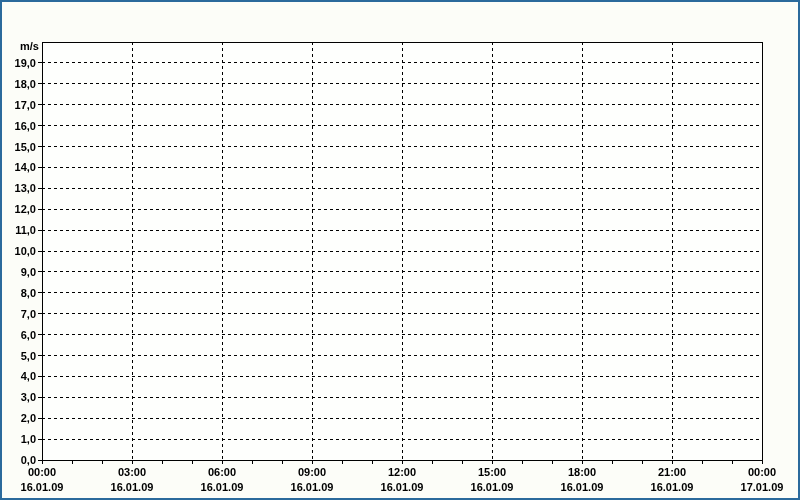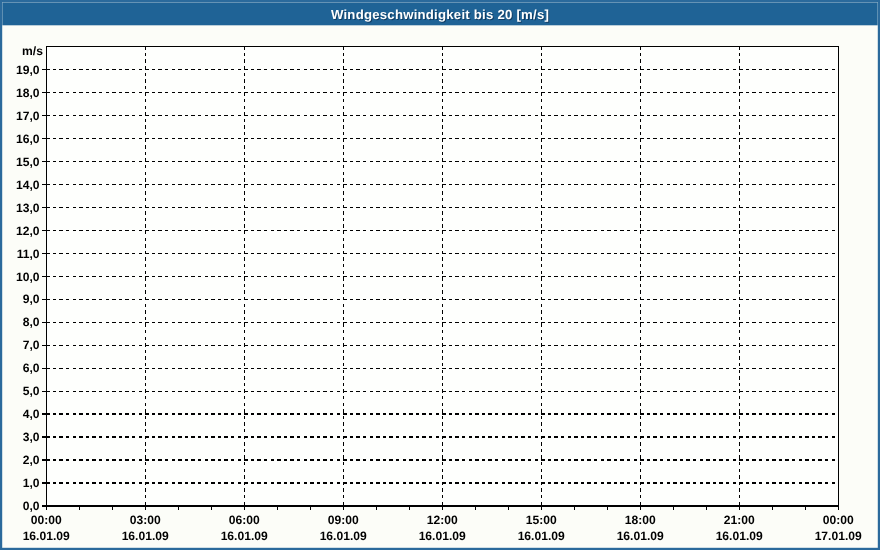--- a/index.html
+++ b/index.html
@@ -27,23 +27,20 @@
   svg{position:absolute; top:0; left:0;}
   svg text{
     font-family:"Liberation Sans", sans-serif;
     font-size:11px; font-weight:bold; fill:var(--label);
   }
 </style>
 </head>
 <body>
 
 <div class="page">
-  <div class="title-bar">
-    <span>Windgeschwindigkeit bis 20 [m/s]</span>
-  </div>
   <svg id="chart-svg" width="800" height="500" viewBox="0 0 800 500" shape-rendering="crispEdges">
       <rect x="40" y="40" width="720" height="418" fill="#fefffd" stroke="#000000" stroke-width="1"></rect>
       <line x1="36" y1="458" x2="40" y2="458" stroke="#000000" stroke-width="1"></line>
       <text x="34" y="462" text-anchor="end">0,0</text>
       <line x1="40" y1="437.1" x2="760" y2="437.1" stroke="#000000" stroke-width="1" stroke-dasharray="3 3"></line>
       <line x1="36" y1="437.1" x2="40" y2="437.1" stroke="#000000" stroke-width="1"></line>
       <text x="34" y="441.1" text-anchor="end">1,0</text>
       <line x1="40" y1="416.2" x2="760" y2="416.2" stroke="#000000" stroke-width="1" stroke-dasharray="3 3"></line>
       <line x1="36" y1="416.2" x2="40" y2="416.2" stroke="#000000" stroke-width="1"></line>
       <text x="34" y="420.2" text-anchor="end">2,0</text>

